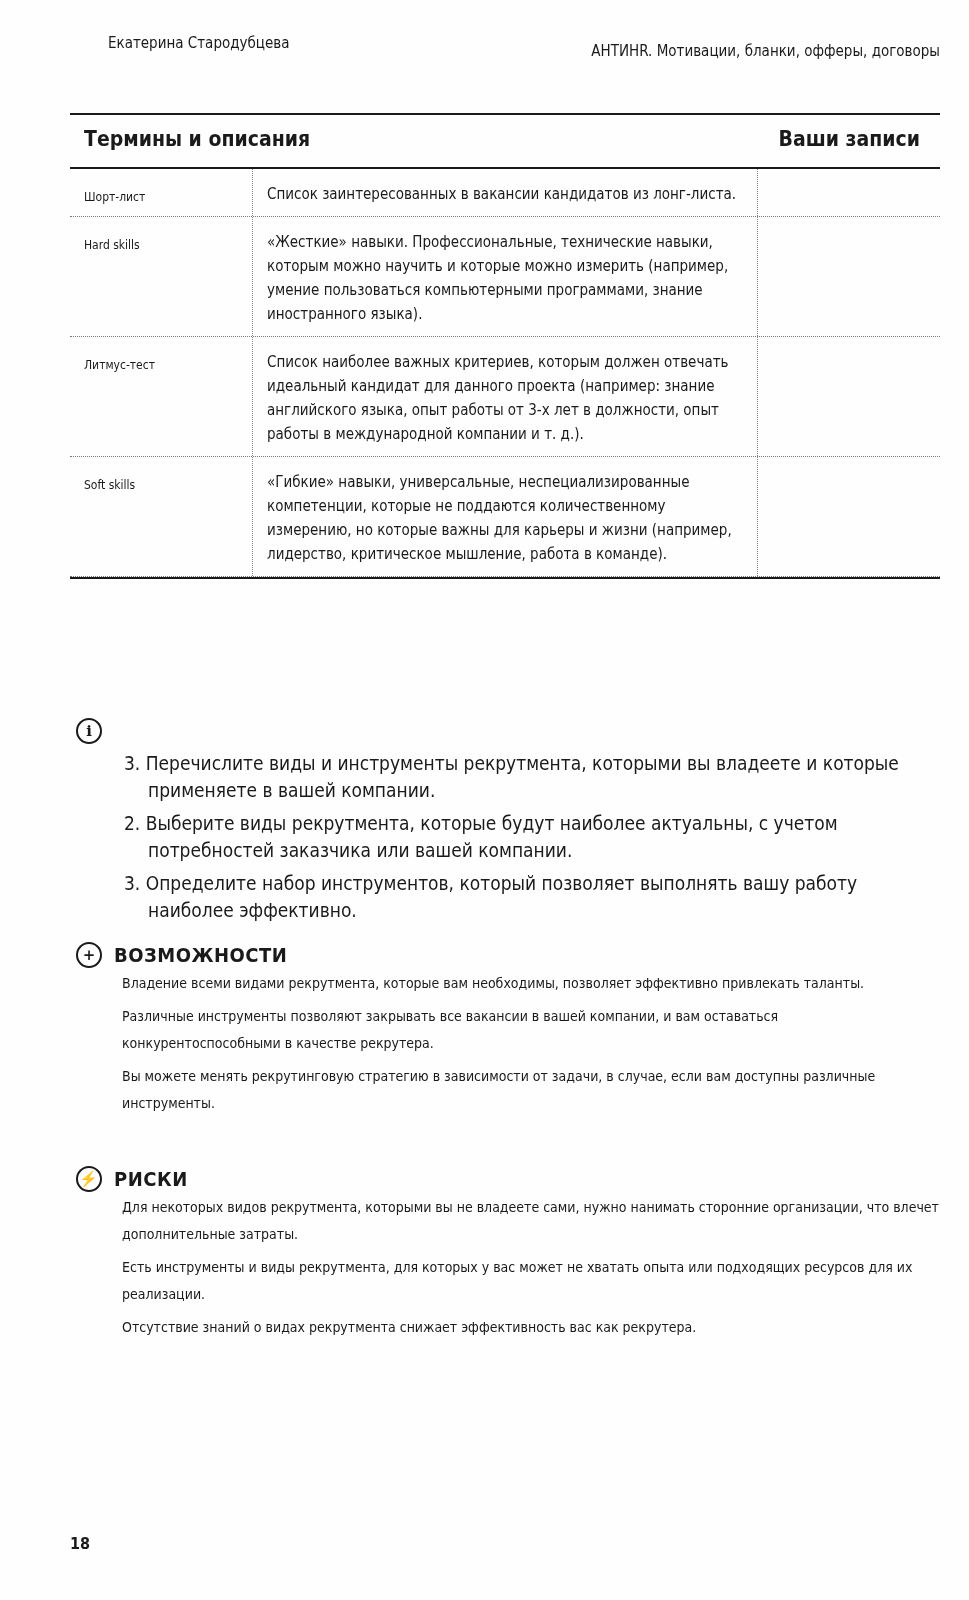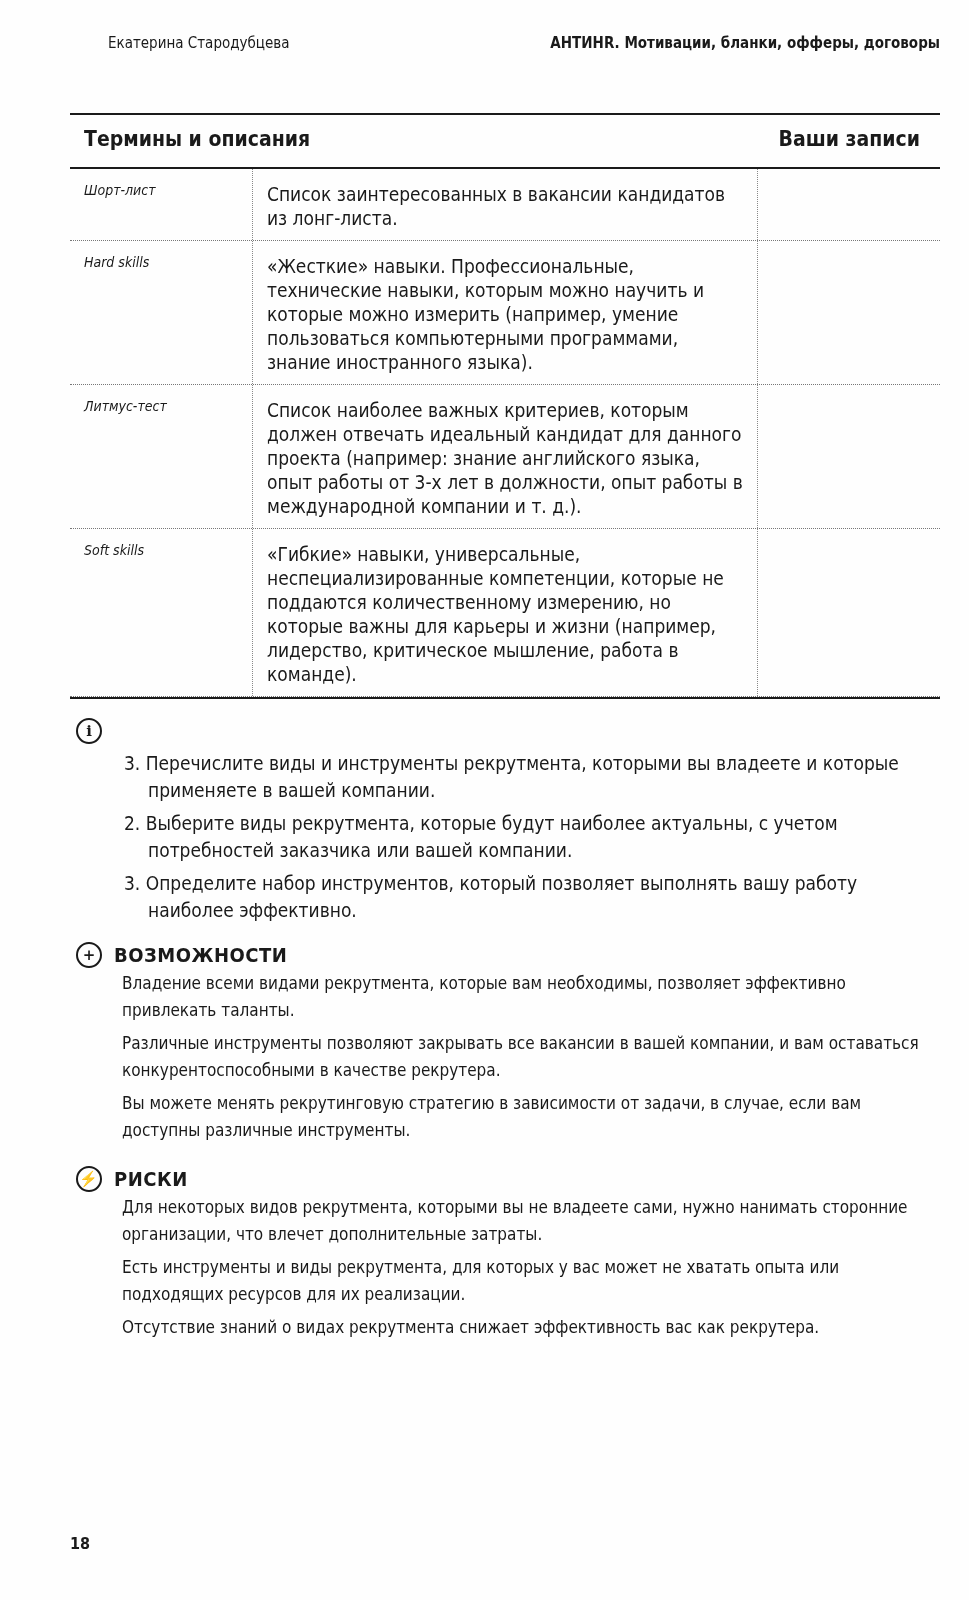--- a/index.html
+++ b/index.html
@@ -3,42 +3,42 @@
 <meta charset="utf-8">
 <style>
   html, body { margin:0; padding:0; }
   body {
     width:969px; height:1600px; background:#fefefe; position:relative;
     font-family:"DejaVu Sans Condensed","Liberation Sans Narrow","Liberation Sans",sans-serif;
     color:#1a1a1a; overflow:hidden;
   }
   .running-head { position:absolute; top:34px; left:70px; right:29px; font-size:15px; }
   .running-head .author { position:absolute; left:0; top:0;margin-left:38px; }
-  .running-head .title { position:absolute; right:0; top:0; font-weight:bold; }
+  .running-head .title { position:absolute; right:0; top:8px; font-weight:normal; }
 
   .table { position:absolute; left:70px; top:113px; width:870px; }
   .rule-thick { border-top:2.5px solid #1a1a1a; }
   .thead { height:52px; position:relative; }
   .thead .h1 { position:absolute; left:14px; top:12px; font-size:21px; font-weight:bold; }
   .thead .h2 { position:absolute; right:20px; top:12px; font-size:21px; font-weight:bold; }
   .row { position:relative; border-bottom:1px dotted #777; }
   .row:last-child { border-bottom:none; }
-  .row .term { position:absolute; left:14px; top:13px; font-size:14px;font-style:italic; }
+  .row .term { position:absolute; left:14px; top:21px; font-size:12px; }
   .row .desc { margin-left:182px; padding:13px 10px 10px 14px; width:480px;
-               font-size:19px; line-height:24px; border-left:1px dotted #888;
+               font-size:15px; line-height:24px; border-left:1px dotted #888;
                border-right:1px dotted #888; box-sizing:content-box; }
   .row .notes { position:absolute; left:684px; right:0; top:0; bottom:0; }
 
   .section { position:absolute; left:76px; right:29px; }
   .sec-head { display:flex; align-items:center; height:30px; }
   .sec-icon { width:26px; height:26px; border:2px solid #1a1a1a; border-radius:50%;
               box-sizing:border-box; display:flex; align-items:center; justify-content:center;
               font-size:15px; font-weight:bold; margin-right:12px; font-family:"DejaVu Serif",serif; }
   .sec-title { font-size:20px; font-weight:bold; letter-spacing:0.5px; }
-  .body-text { margin-left:46px; font-size:17px; line-height:27px; }
+  .body-text { margin-left:46px; font-size:14px; line-height:27px; }
   .body-text p { margin:0 0 6px 0; }
   ol.steps { margin:4px 0 0 48px; padding:0; list-style:none; font-size:19px; line-height:27px; }
   ol.steps li { margin:0 0 6px 0; padding-left:24px; text-indent:-24px; }
 
   .page-num { position:absolute; left:70px; top:1534px; font-size:16px; font-weight:bold; }
 </style>
 </head>
 <body>
 
 <div class="running-head">

